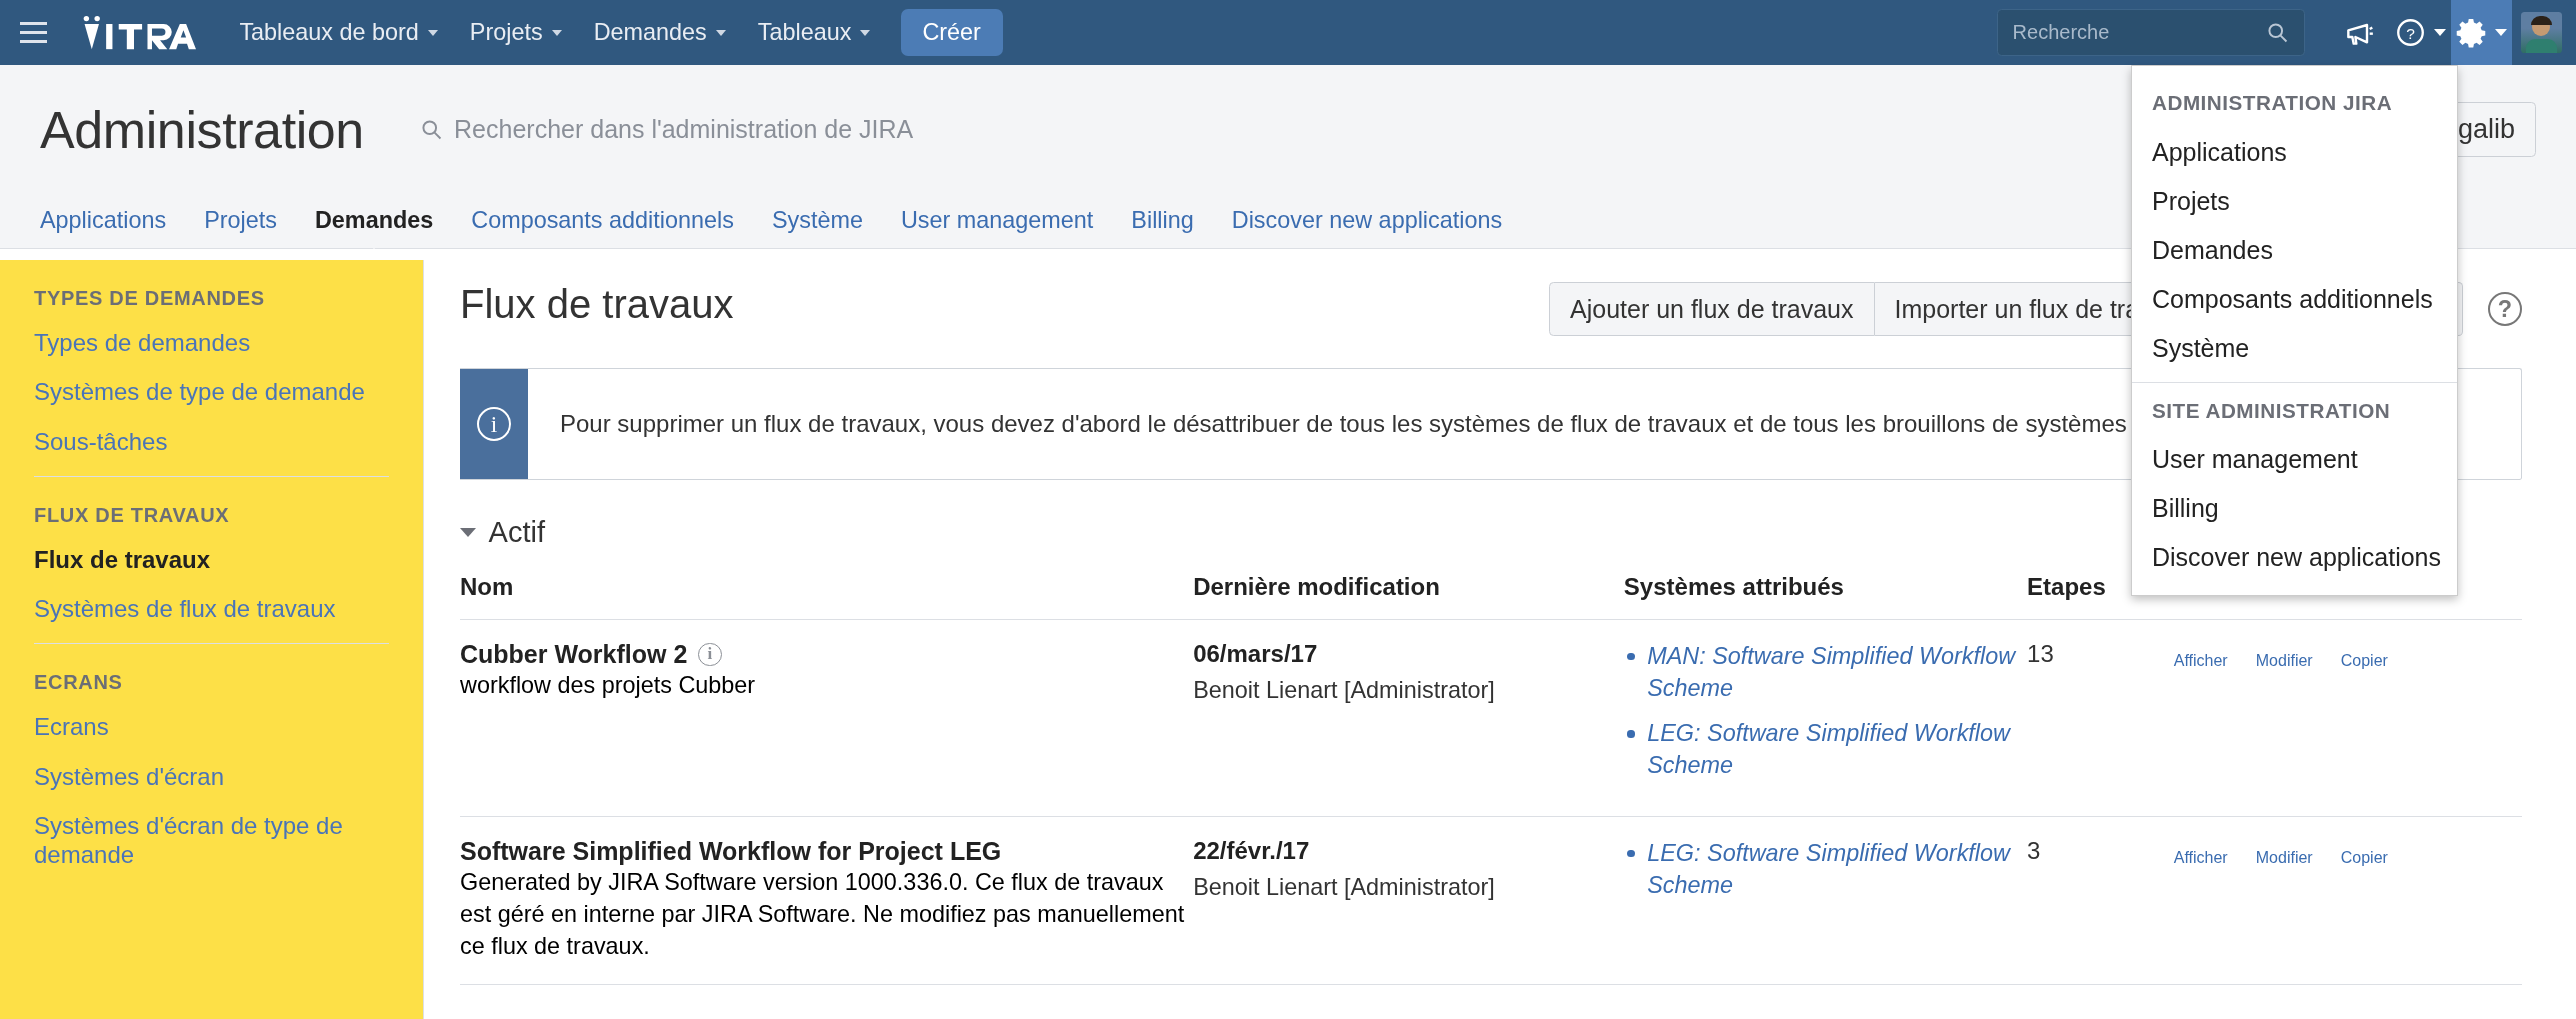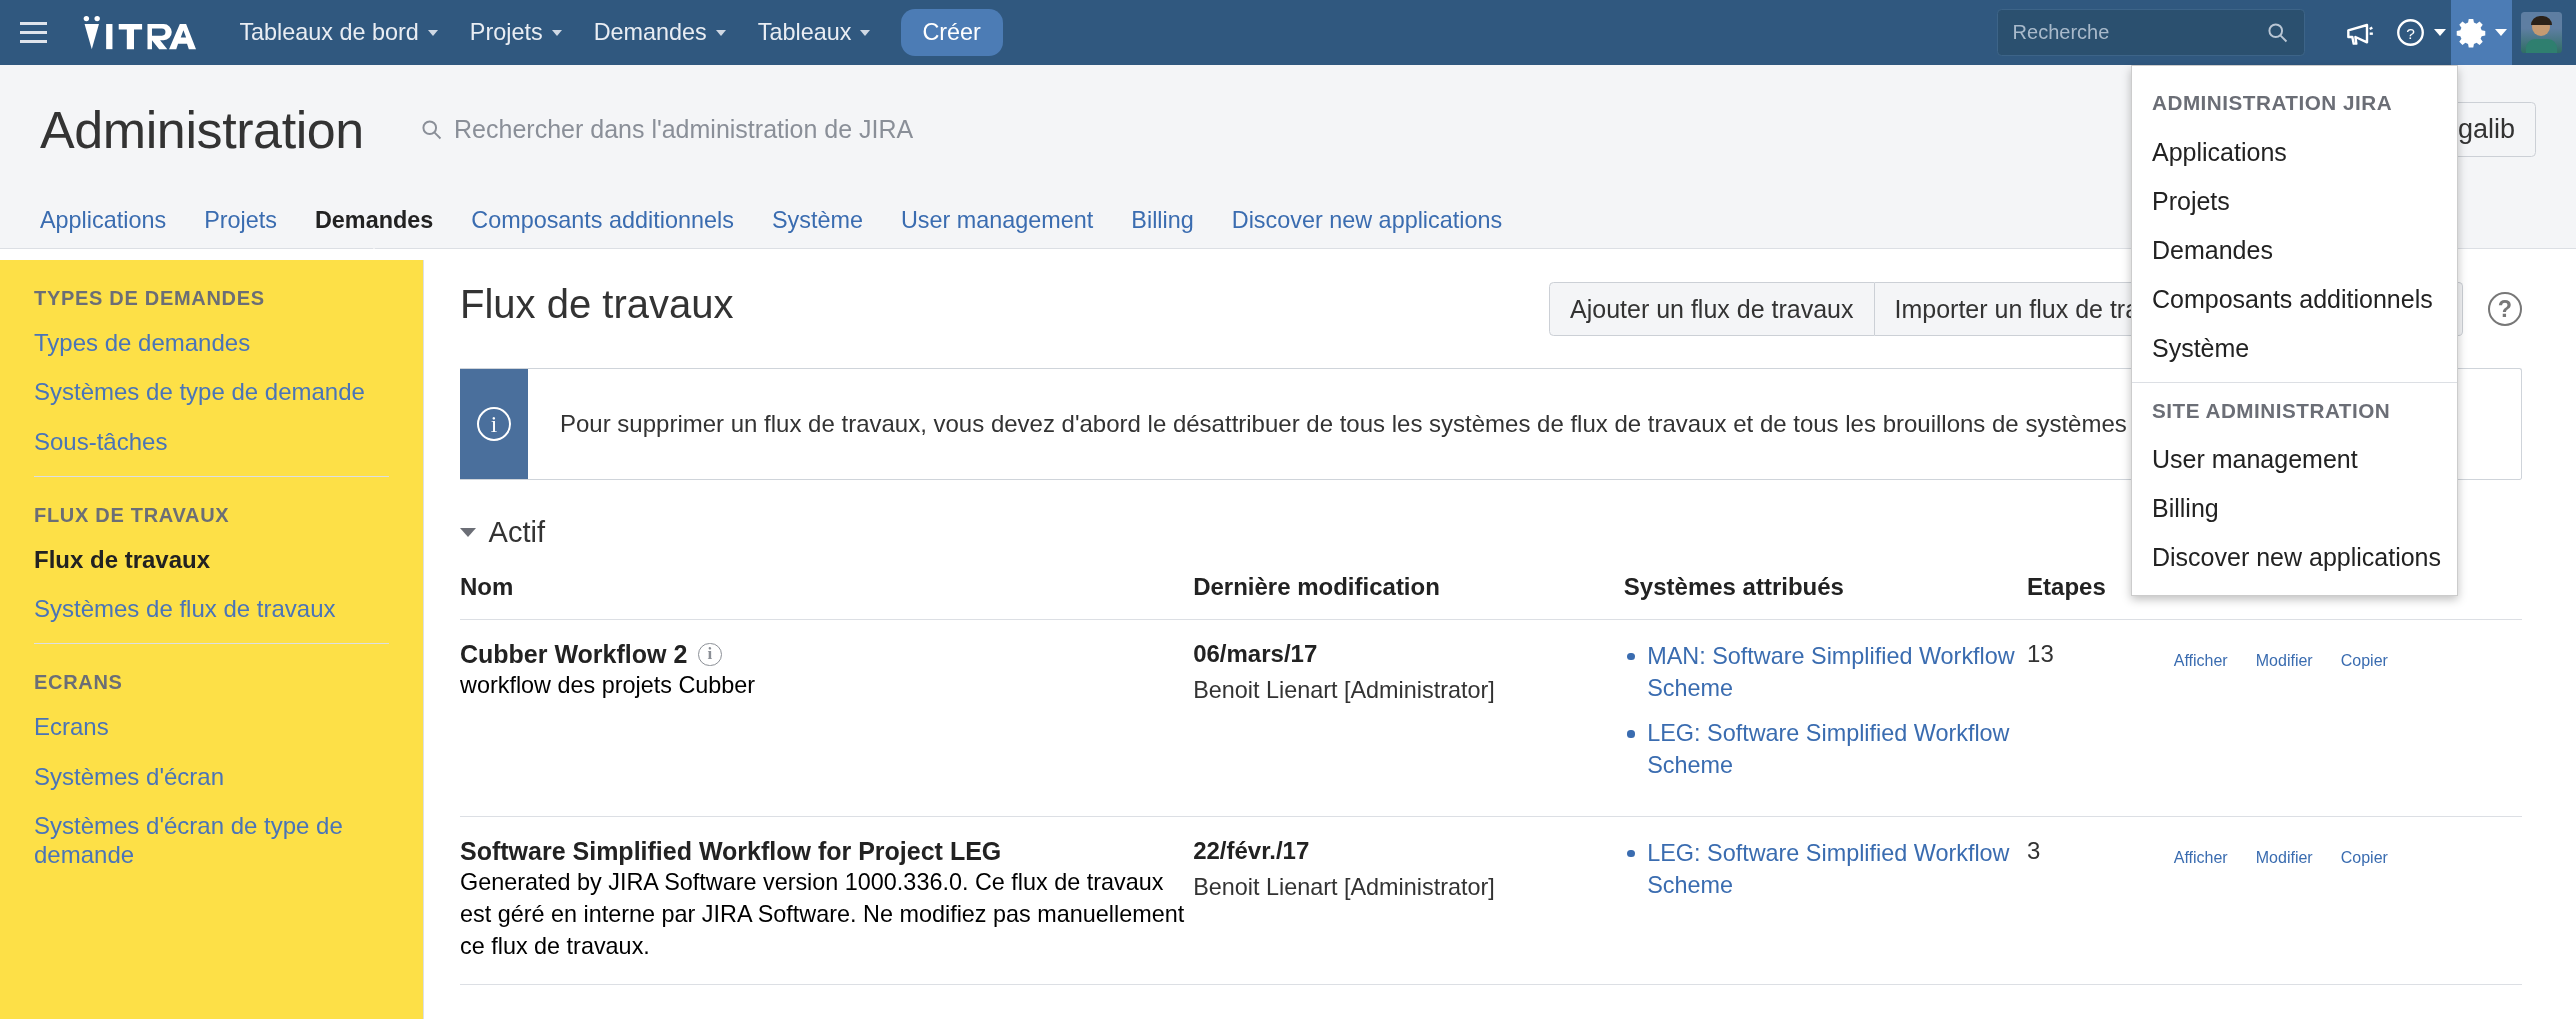--- a/index.html
+++ b/index.html
@@ -24,21 +24,21 @@
     color: #e9edf3; font-size: 23.4px; padding: 0 16px; height: 65px;
     display: flex; align-items: center; cursor: pointer; white-space: nowrap;
   }
   .navitem .caret {
     display: inline-block; margin-left: 9px;
     border-left: 5.4px solid transparent; border-right: 5.4px solid transparent;
     border-top: 6.3px solid #cfd8e4;
   }
   .creer {
     margin-left: 14.4px; background: #4c7cb5; color: #fff; font-size: 23.4px;
-    padding: 10px 21.6px; border-radius: 14px; cursor: pointer; font-weight: 400;
+    padding: 10px 21.6px; border-radius: 7px; cursor: pointer; font-weight: 400;
   }
   .nav-right { margin-left: auto; display: flex; align-items: center; height: 65px; }
   .searchbox {
     background: #2b506f; border: 0.9px solid #3d6488; border-radius: 4.5px;
     width: 308px; height: 47px; display: flex; align-items: center;
     padding: 0 14.4px; margin-right: 23.4px; cursor: text;
   }
   .searchbox .ph { color: #a9bacb; font-size: 20px; flex: 1; }
   .icon-btn {
     width: 61px; height: 65px; display: flex; align-items: center;
@@ -165,21 +165,21 @@
   .info-i {
     width: 23.4px; height: 23.4px; border-radius: 50%; border: 1.8px solid #8b8f96;
     color: #8b8f96; font-size: 17px; display: inline-flex; align-items: center;
     justify-content: center; margin-left: 10.8px; font-family: "Liberation Serif", serif;
     cursor: pointer; flex: 0 0 auto;
   }
   .wf-desc { font-size: 23.4px; color: #000000; line-height: 1.38; }
   .wf-date { font-size: 24px; font-weight: bold; color: #222; }
   .wf-author { font-size: 23.4px; color: #333; margin-top: 9px; }
   ul.schemes { list-style: none; }
-  ul.schemes li { position: relative; padding-left: 23.4px; margin-bottom: 12.6px; line-height: 1.38; }
+  ul.schemes li { position: relative; padding-left: 23.4px; margin-bottom: 12.6px; line-height: 1.38; font-style: italic; }
   ul.schemes li::before {
     content: ""; position: absolute; left: 3.6px; top: 13.5px;
     width: 7.2px; height: 7.2px; border-radius: 50%; background: #3a6cb0;
   }
   ul.schemes a { color: #3a6cb0; font-size: 23.4px; text-decoration: none; cursor: pointer; }
   .wf-steps { font-size: 24px; color: #333; }
   .actions-cell { line-height: 1.55; }
   .actions-cell a { color: #3a6cb0; font-size: 16px; text-decoration: none; margin-right: 21.6px; cursor: pointer; }
 
   

